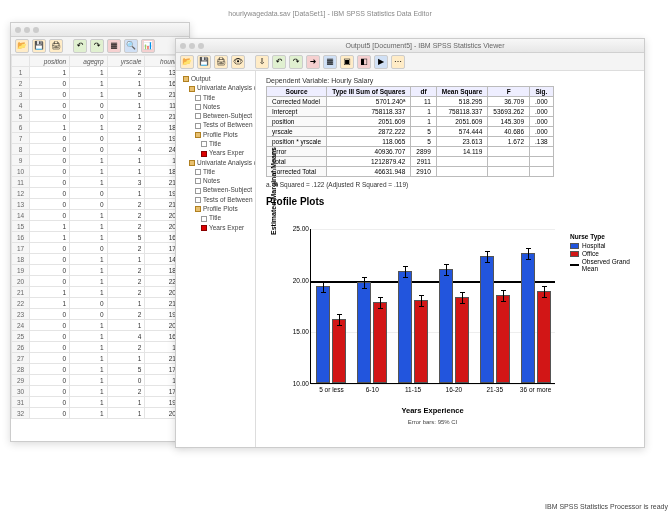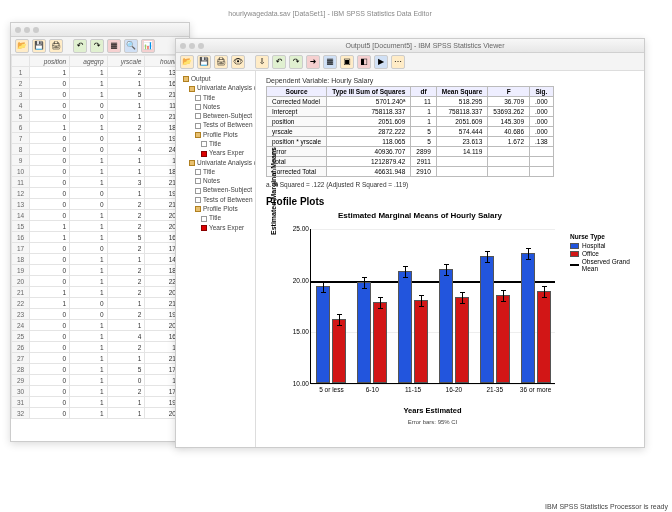--- a/index.html
+++ b/index.html
@@ -457,21 +457,20 @@
               <td></td>
               <td></td>
               <td></td>
             </tr>
           </tbody>
         </table>
       <div class="rsq-note">a. R Squared = .122 (Adjusted R Squared = .119)</div>
       <div class="section-title">Profile Plots</div>
 
       <div id="chart">
-        <div class="title">Estimated Marginal Means of Hourly Salary</div>
         <div class="ylabel">Estimated Marginal Means</div>
         <div class="plot-area" id="plot-area">
             <div class="grid-y" style="top: 155px;"></div>
             <div class="tick-y" style="bottom: 0px;">10.00</div>
             <div class="grid-y" style="top: 103.333px;"></div>
             <div class="tick-y" style="bottom: 51.6667px;">15.00</div>
             <div class="grid-y" style="top: 51.6667px;"></div>
             <div class="tick-y" style="bottom: 103.333px;">20.00</div>
             <div class="grid-y" style="top: 0px;"></div>
             <div class="tick-y" style="bottom: 155px;">25.00</div>
@@ -524,21 +523,21 @@
             <div class="group" style="left: 206.167px; width: 36.8333px;">
               <div class="bar h" style="height: 130.2px;">
                 <div class="err"></div>
               </div>
               <div class="bar o" style="height: 91.9667px;">
                 <div class="err"></div>
               </div>
               <div class="cat-lbl">36 or more</div>
             </div>
           </div>
-        <div class="xlabel">Years Estimated</div>
+        <div class="xlabel">Years Experience</div>
         <div class="errnote">Error bars: 95% CI</div>
         <div class="legend">
           <div class="legend-title">Nurse Type</div>
           <div id="legend-items">
               <div class="legend-item">
                 <span class="swatch" style="background:#2255dd"></span>
                 <span>Hospital</span>
               </div>
               <div class="legend-item">
                 <span class="swatch" style="background:#d21616"></span>

